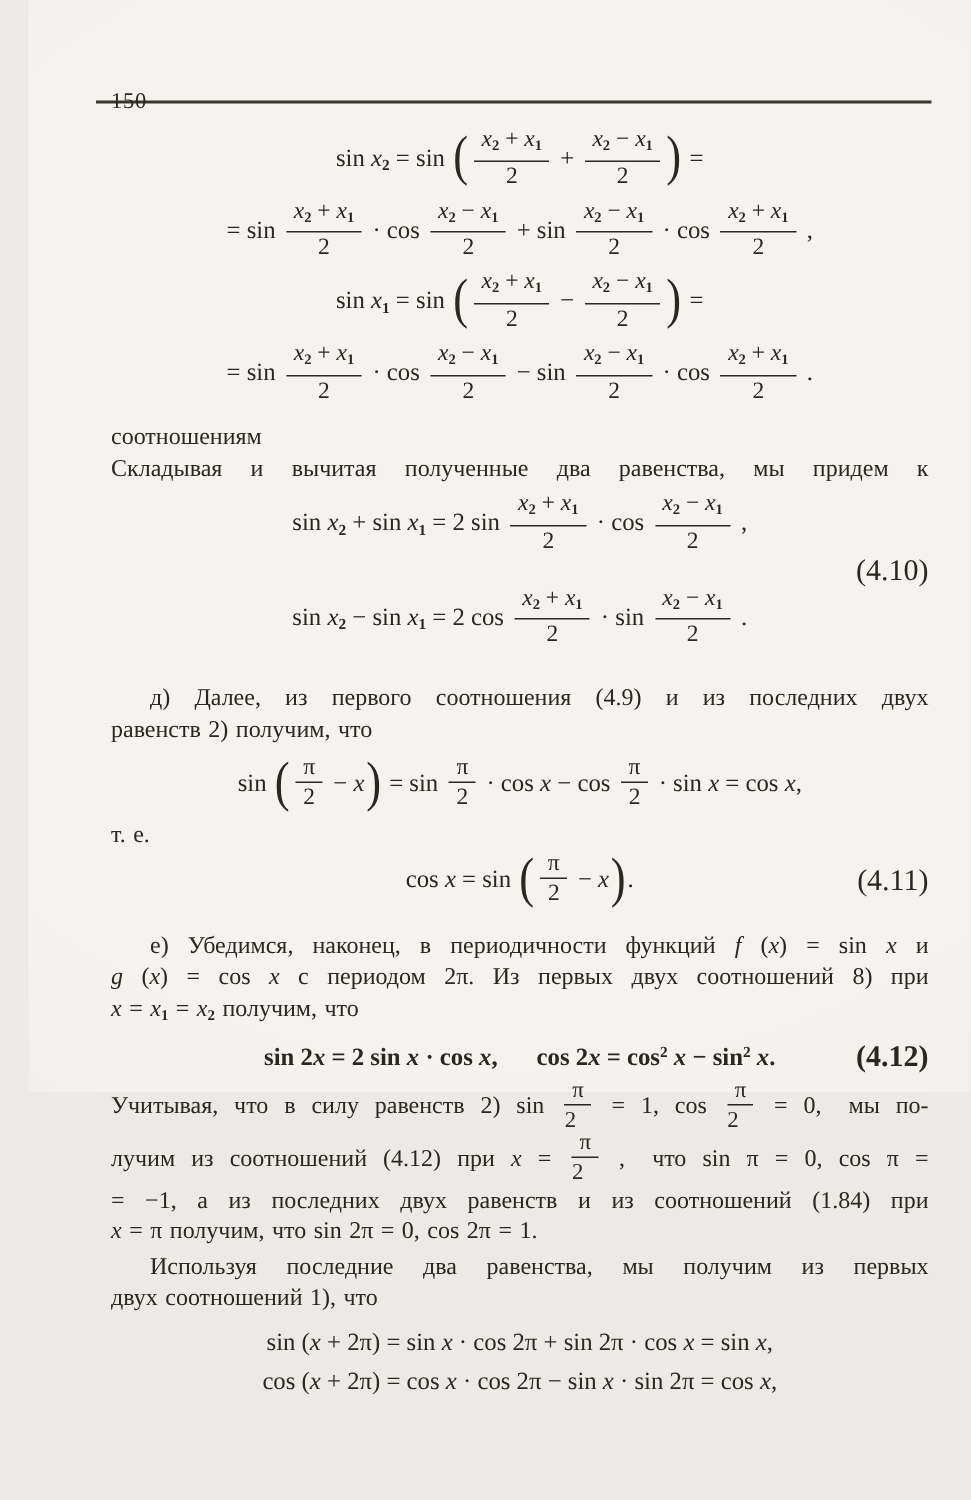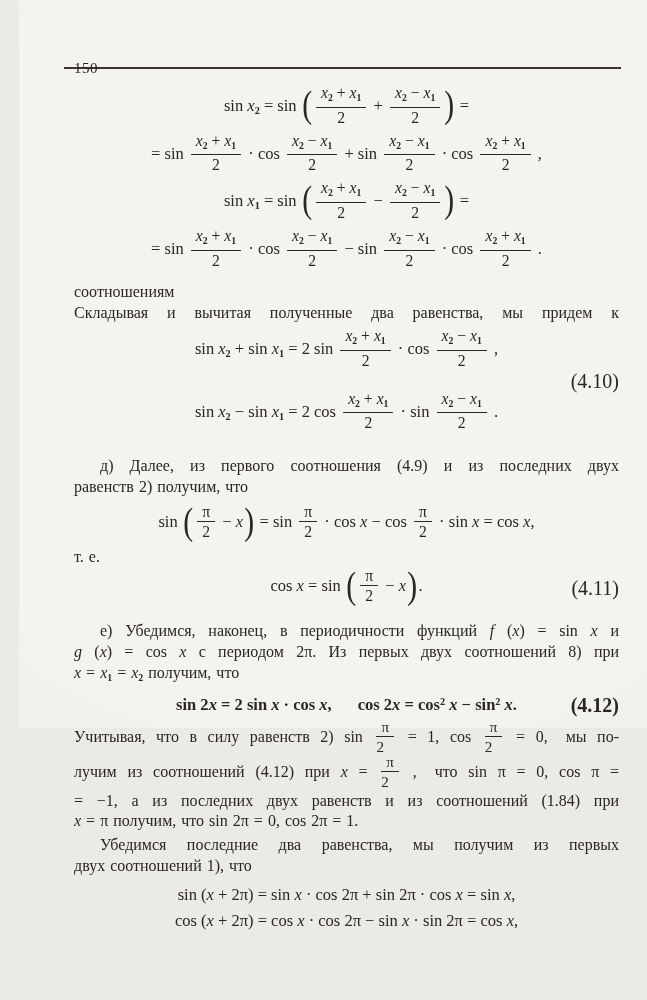--- a/index.html
+++ b/index.html
@@ -108,21 +108,21 @@
         <div class="ln"><span>sin 2</span><span class="it">x</span><span> = 2 sin </span><span class="it">x</span><span> · cos </span><span class="it">x</span><span>,</span><span style="display: inline-block; width: 26px;"></span><span>cos 2</span><span class="it">x</span><span> = cos</span><span class="sp">2</span><span> </span><span class="it">x</span><span> − sin</span><span class="sp">2</span><span> </span><span class="it">x</span><span>.</span></div>
         <span class="tag">(4.12)</span>
       </div>
       <div class="para blk-para-uchityvaya">
         <div class="pl j"><span>Учитывая, что в силу равенств 2)  sin </span><span class="fr"><span class="n"><span>π</span></span><span class="d"><span>2</span></span></span><span> = 1, cos </span><span class="fr"><span class="n"><span>π</span></span><span class="d"><span>2</span></span></span><span> = 0,</span><span style="display: inline-block; width: 18px;"></span><span>мы по-</span></div>
         <div class="pl j"><span>лучим из соотношений (4.12) при  </span><span class="it">x</span><span> = </span><span class="fr"><span class="n"><span>π</span></span><span class="d"><span>2</span></span></span><span> ,</span><span style="display: inline-block; width: 18px;"></span><span>что sin π = 0, cos π =</span></div>
         <div class="pl j"><span>= −1, а из последних двух равенств и из соотношений (1.84) при</span></div>
         <div class="pl"><span class="it">x</span><span> = π получим, что sin 2π = 0, cos 2π = 1.</span></div>
       </div>
       <div class="para blk-para-ispolzuya">
-        <div class="pl j ind"><span>Убедимся последние два равенства, мы получим из первых</span></div>
+        <div class="pl j ind"><span>Используя последние два равенства, мы получим из первых</span></div>
         <div class="pl"><span>двух соотношений 1), что</span></div>
       </div>
       <div class="eq blk-eq-sin-period">
         <div class="ln"><span>sin (</span><span class="it">x</span><span> + 2π) = sin </span><span class="it">x</span><span> · cos 2π + sin 2π · cos </span><span class="it">x</span><span> = sin </span><span class="it">x</span><span>,</span></div>
       </div>
       <div class="eq blk-eq-cos-period">
         <div class="ln"><span>cos (</span><span class="it">x</span><span> + 2π) = cos </span><span class="it">x</span><span> · cos 2π − sin </span><span class="it">x</span><span> · sin 2π = cos </span><span class="it">x</span><span>,</span></div>
       </div>
     </div>
 </div>

